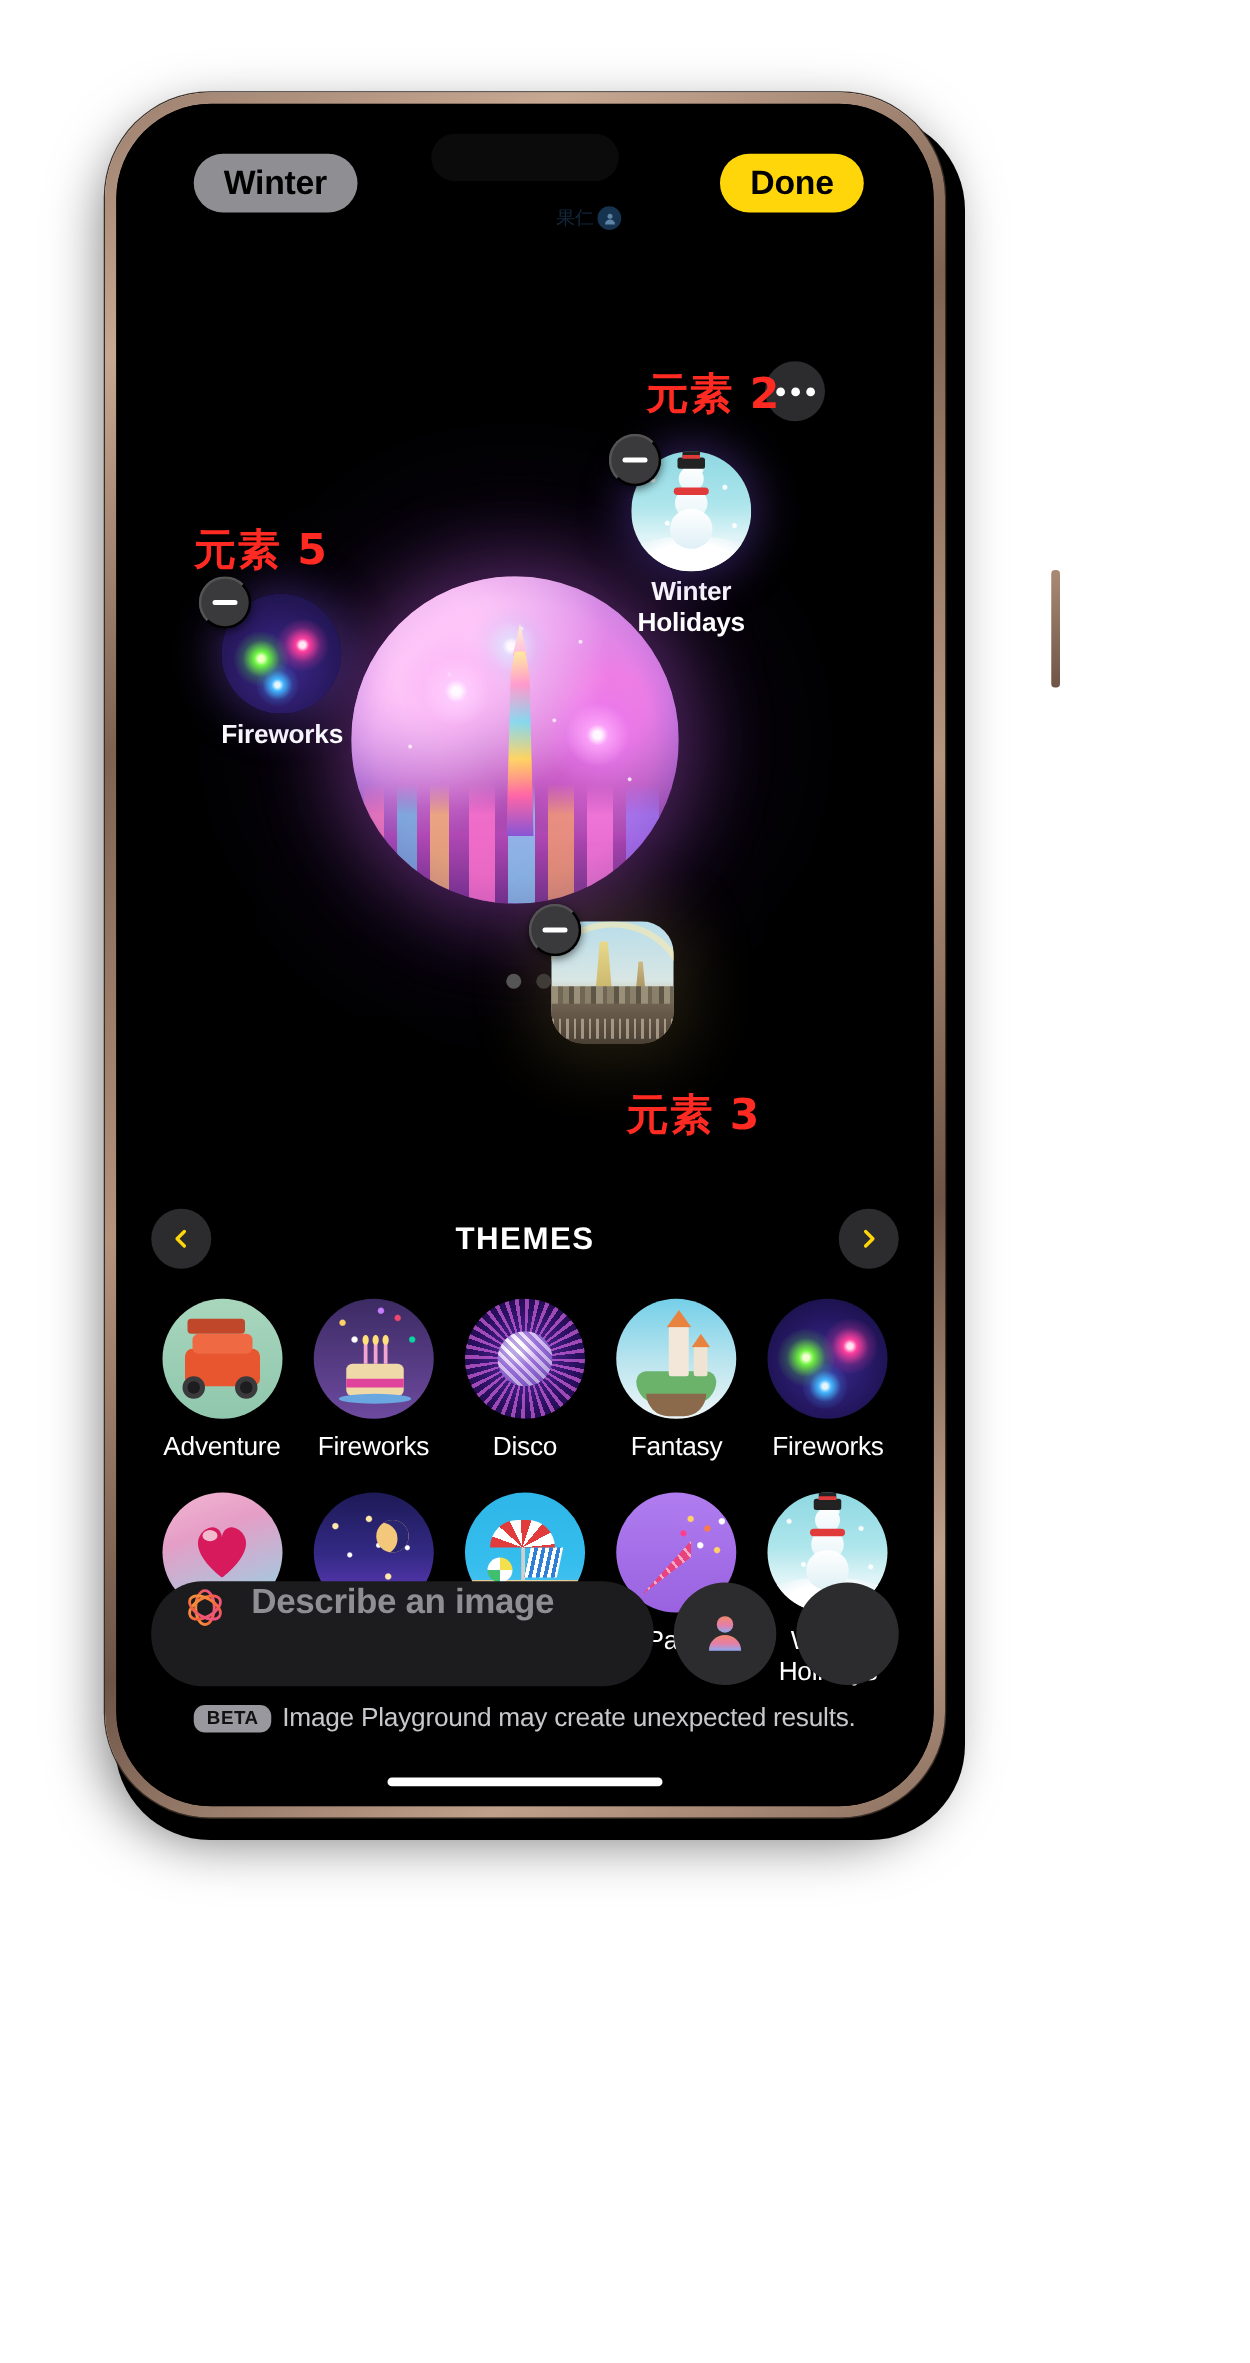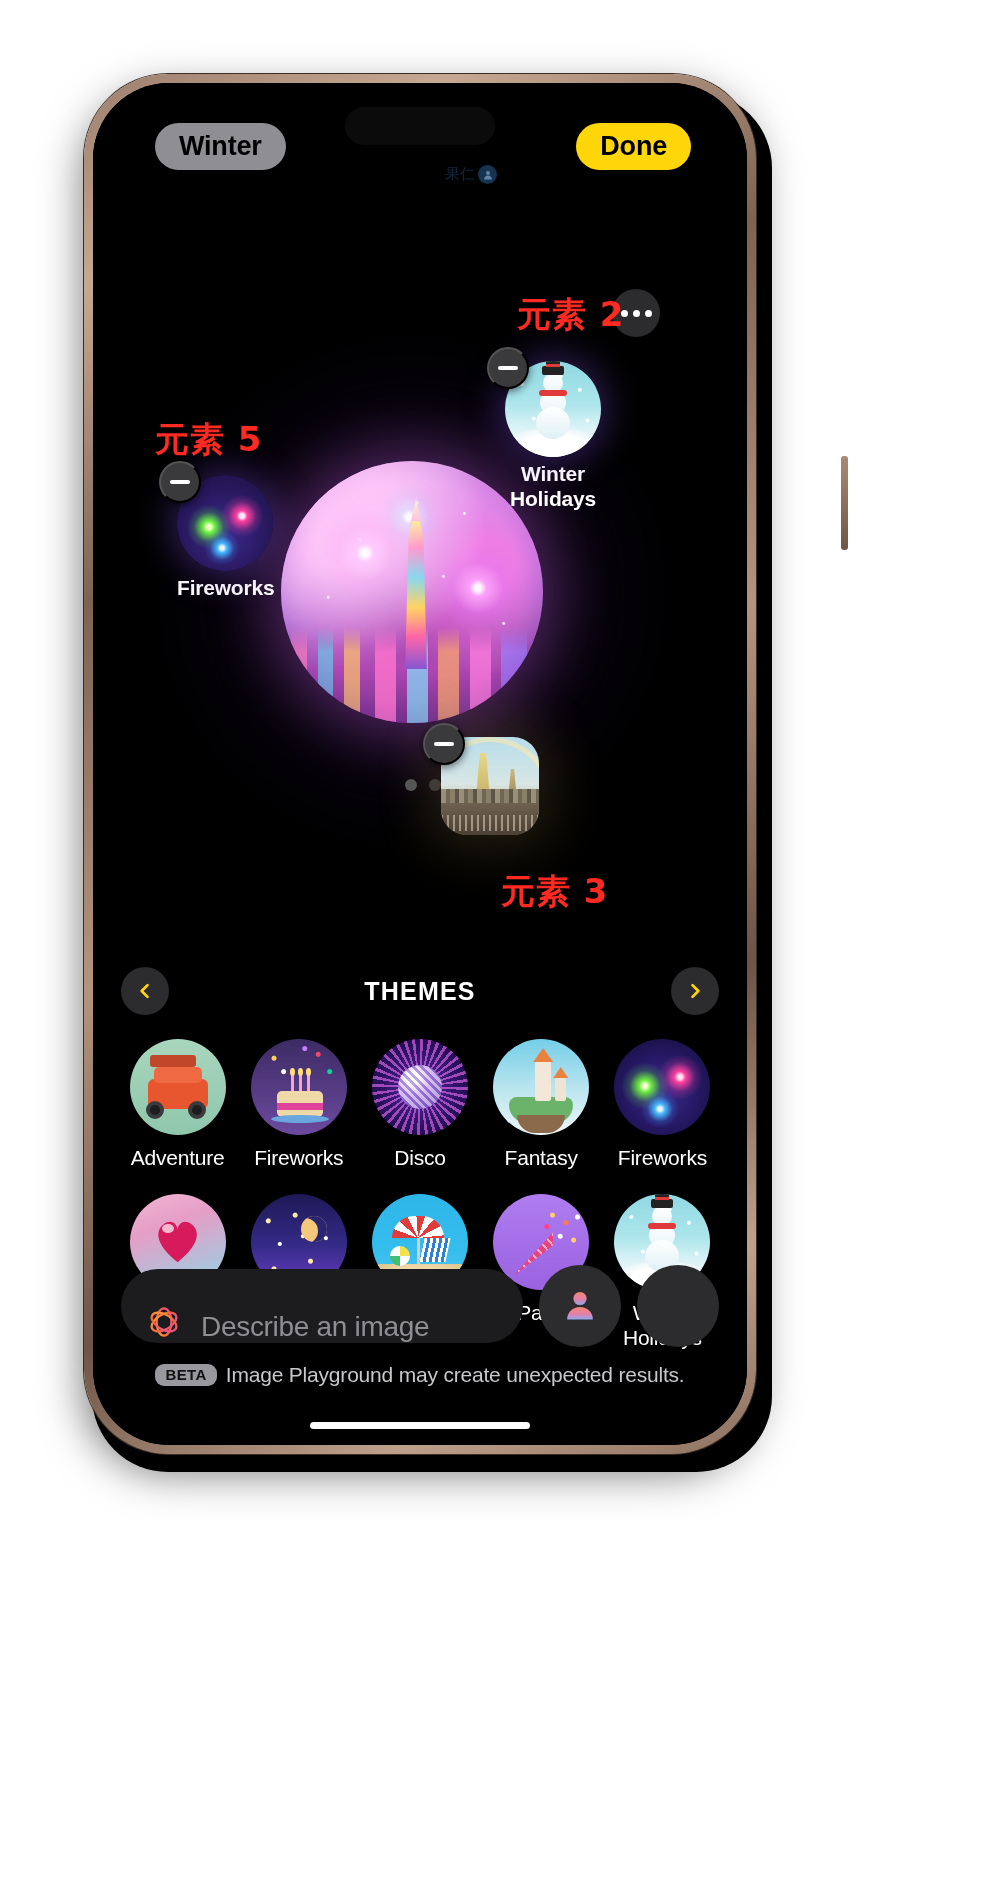--- a/index.html
+++ b/index.html
@@ -342,22 +342,22 @@
       radial-gradient(circle at 76% 30%,#ff7a45 0 2px,transparent 3px),
       radial-gradient(circle at 70% 44%,#fff 0 2px,transparent 3px),
       radial-gradient(circle at 84% 48%,#ffd166 0 2px,transparent 3px),
       radial-gradient(circle at 56% 34%,#ff3f8e 0 2px,transparent 3px),
       radial-gradient(circle at 88% 24%,#fff 0 2px,transparent 3px);}
 
   
   .bottom{ position:absolute; left:0; right:0; bottom:0; height:200px; }
   .input-row{ position:absolute; left:28px; right:28px; top:20px; display:flex; align-items:center; gap:16px; }
   .prompt-field{
-    flex:1; height:74px; border-radius:41px; background:#1c1c1e;
-    display:flex; align-items:flex-end; padding:0 22px; gap:16px; cursor:text;
+    flex:1; height:84px; border-radius:41px; background:#1c1c1e;
+    display:flex; align-items:flex-start; padding:0 22px; gap:16px; cursor:text;font-weight:bold;
   }
   .ai-icon{ width:42px; height:42px; flex:0 0 42px; }
   .prompt-text{ color:#8e8e93; font-size:28px; letter-spacing:-.3px; }
   .round-btn{
     width:82px; height:82px; flex:0 0 82px; border-radius:50%;
     background:#2c2c2e; border:none; cursor:pointer;
     display:flex; align-items:center; justify-content:center;
   }
   .person-ico{ width:36px; height:36px; }
   .plus-ico{ width:40px; height:40px; }

